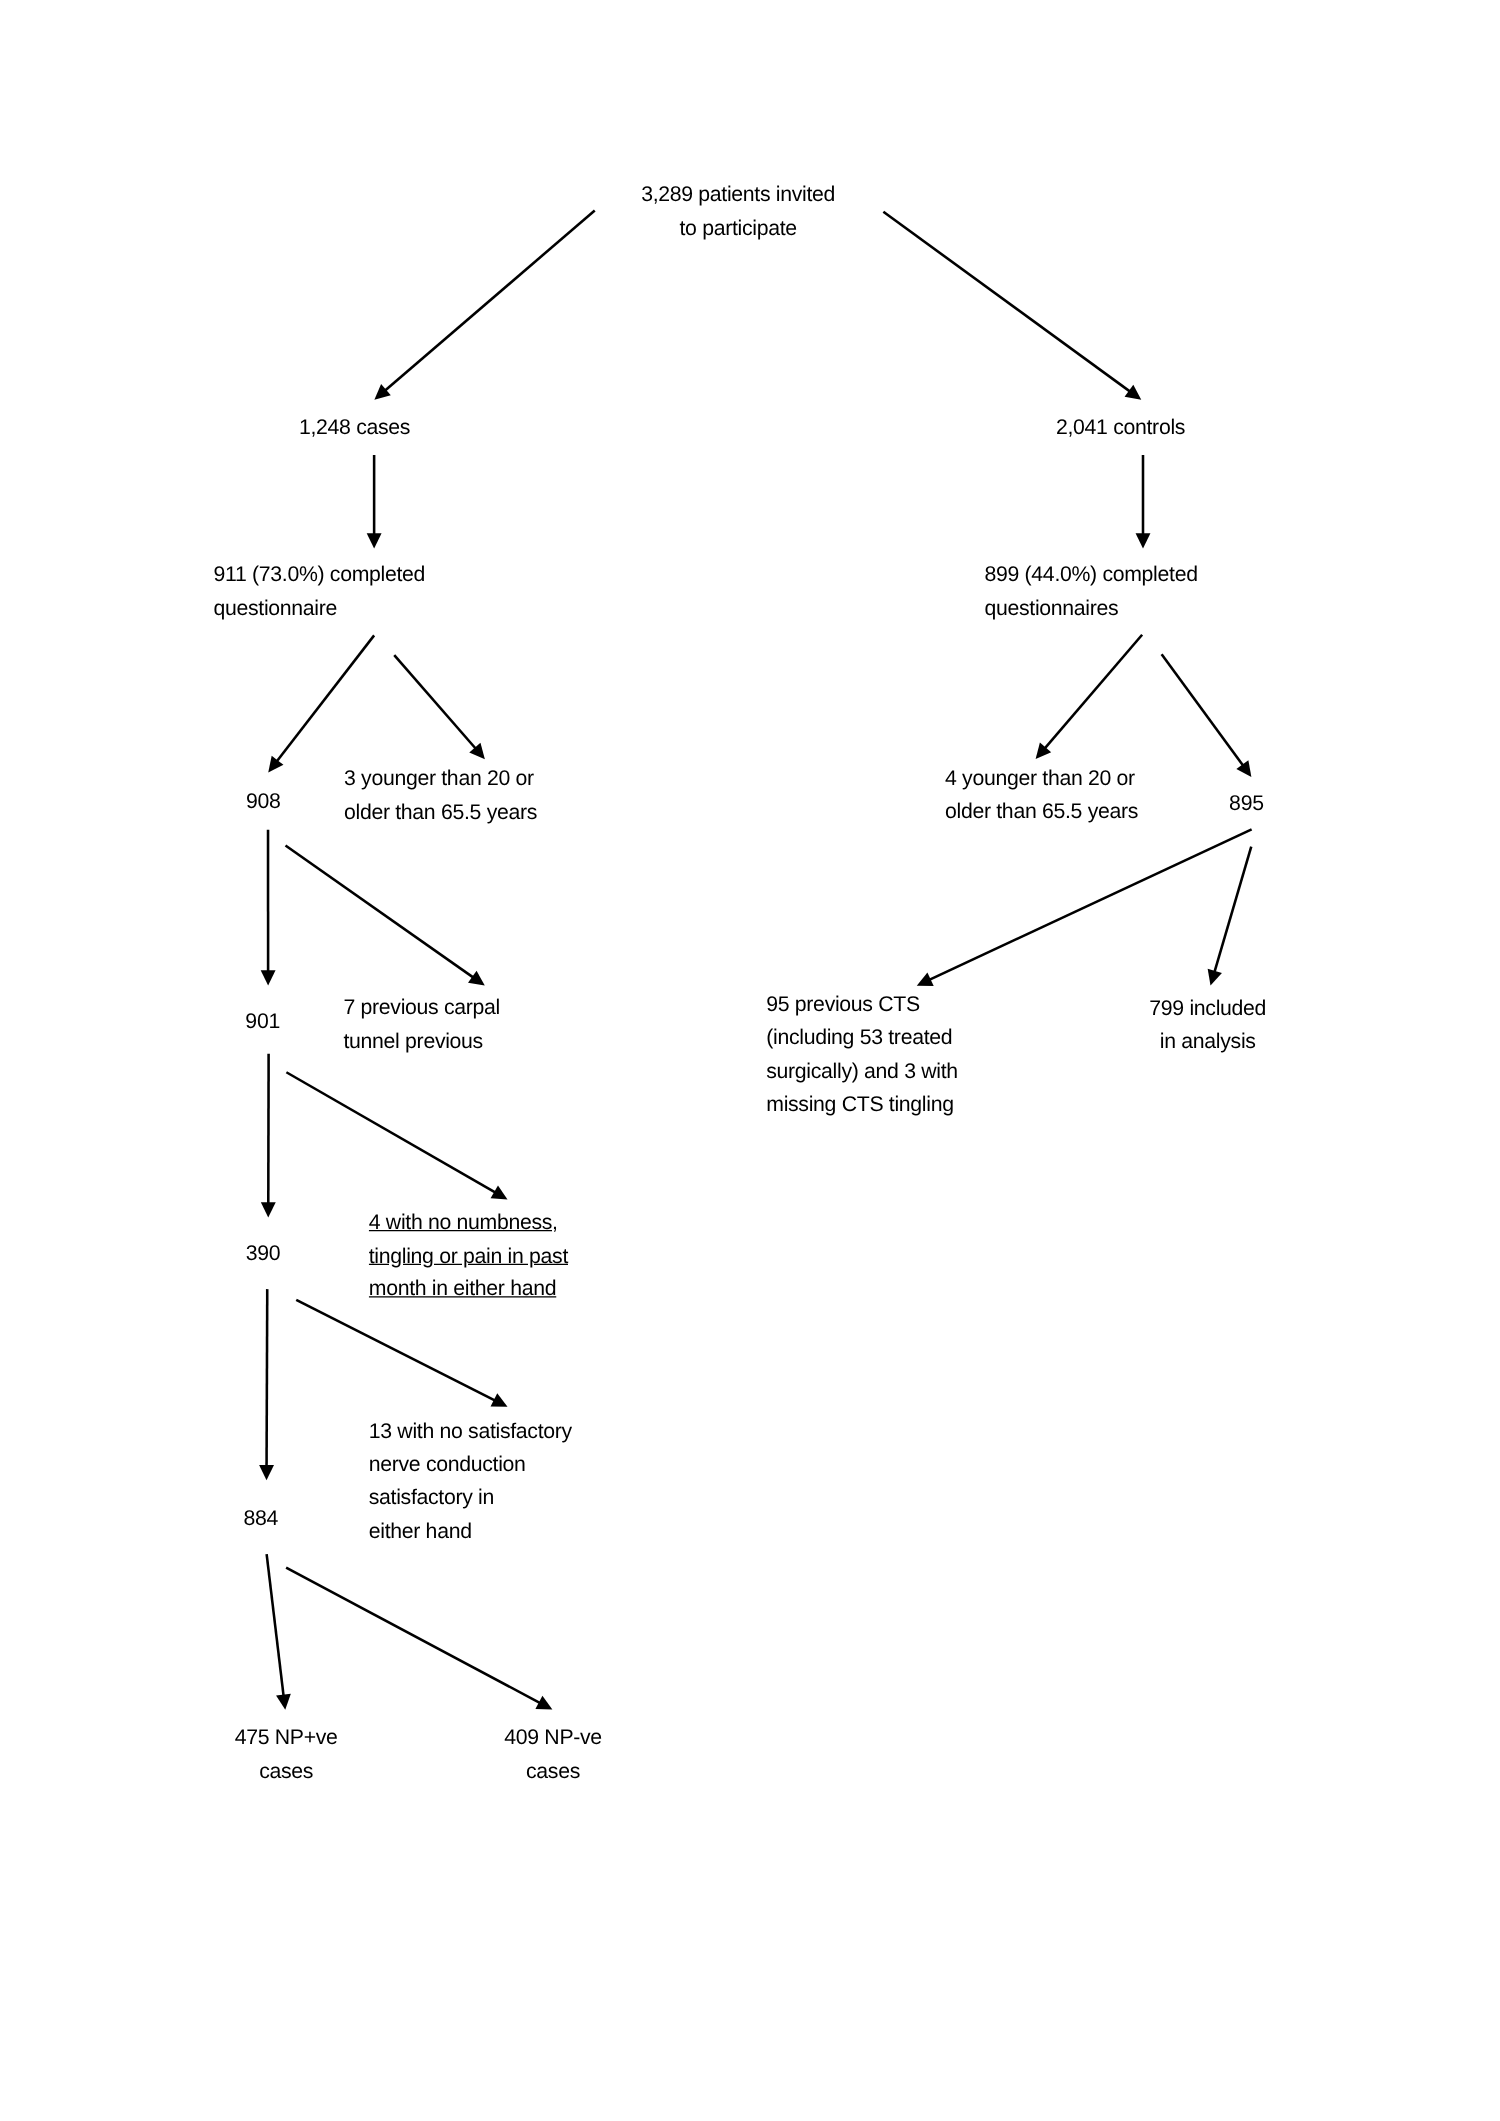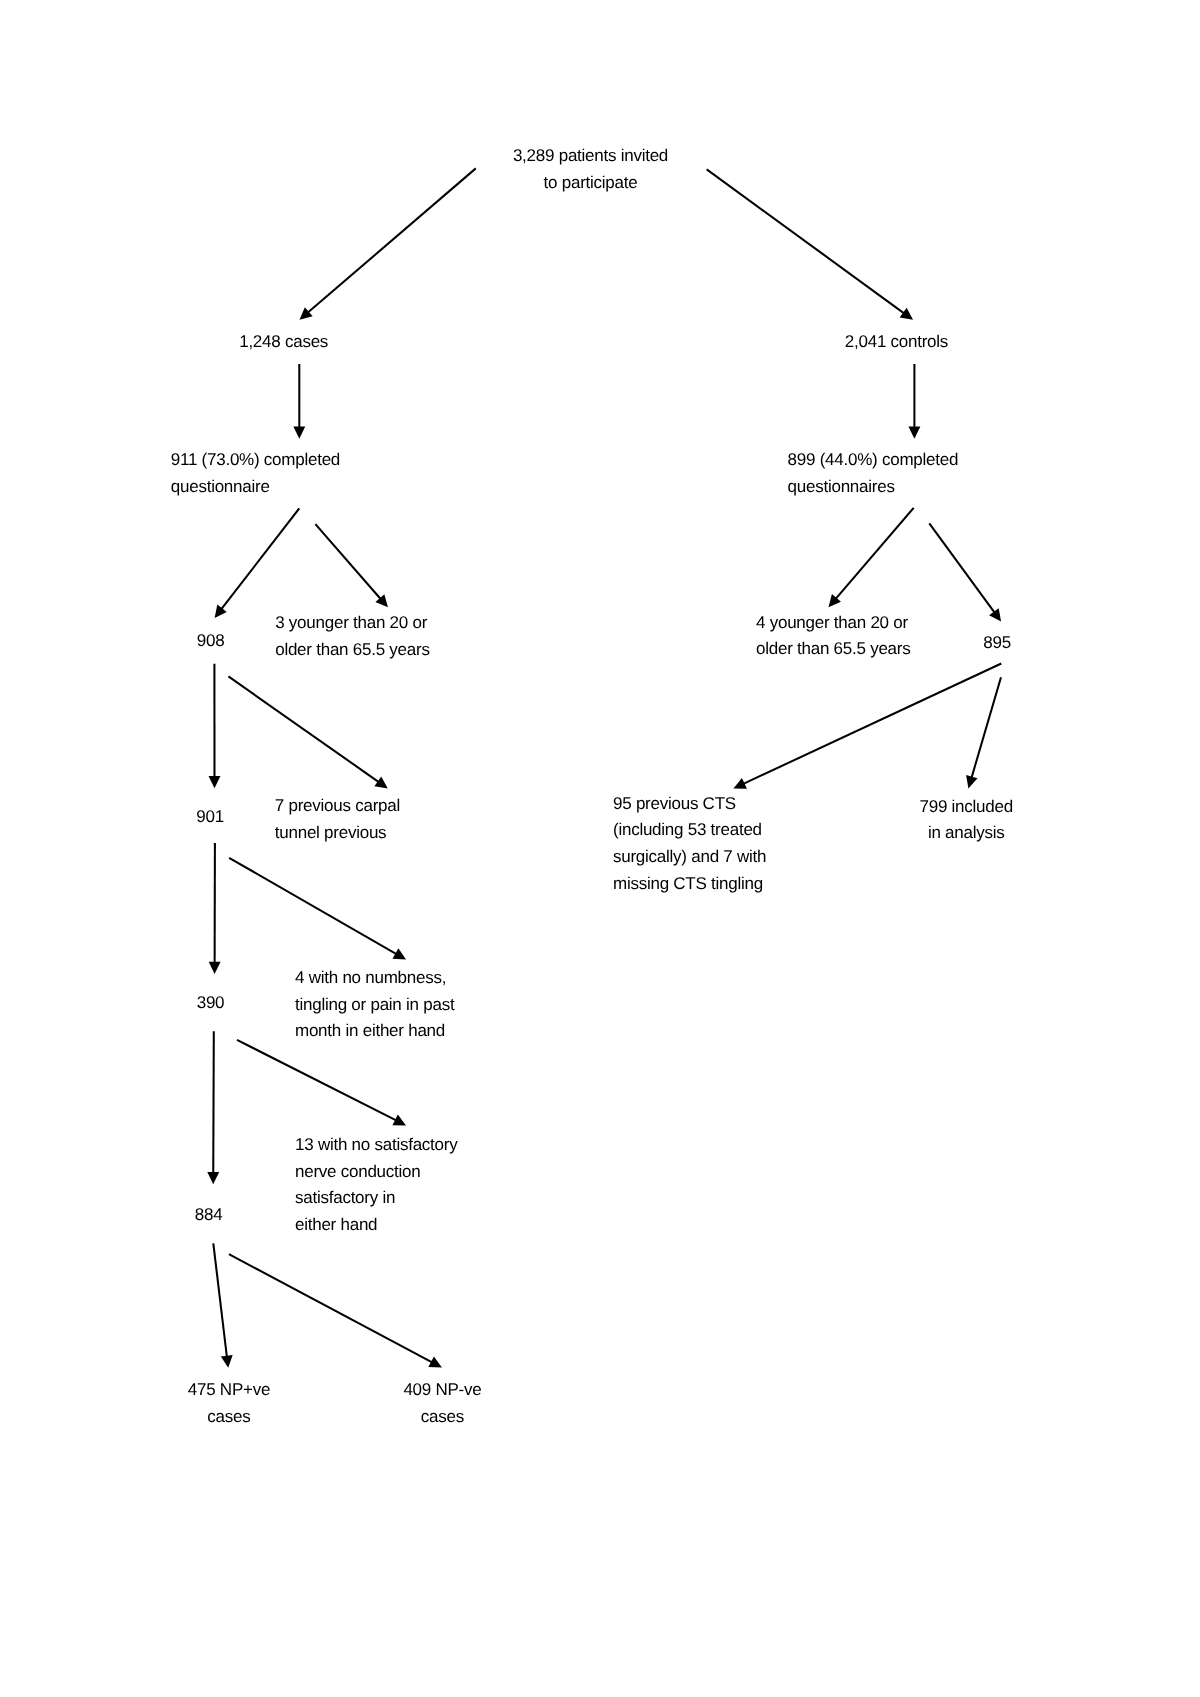--- a/index.html
+++ b/index.html
@@ -122,31 +122,31 @@
   <div class="node" style="left:196.8px;top:628.0px;"><span>908</span></div>
 
   <div class="node" style="left:275.2px;top:610.3px;"><span>3 younger than 20 or</span><br><span>older than 65.5 years</span></div>
 
   <div class="node" style="left:196.3px;top:803.7px;"><span>901</span></div>
 
   <div class="node" style="left:274.8px;top:793.2px;"><span>7 previous carpal</span><br><span>tunnel previous</span></div>
 
   <div class="node" style="left:196.7px;top:990.0px;"><span>390</span></div>
 
-  <div class="node" style="left:295.0px;top:964.8px;"><span>4 with no numbness,</span><br><span>tingling or pain in past</span><br><span>month in either hand</span></div>
+  <div class="node" style="left:295.0px;top:964.8px;text-decoration:underline;"><span>4 with no numbness,</span><br><span>tingling or pain in past</span><br><span>month in either hand</span></div>
 
   <div class="node" style="left:194.8px;top:1201.5px;"><span>884</span></div>
 
   <div class="node" style="left:295.0px;top:1131.9px;"><span>13 with no satisfactory</span><br><span>nerve conduction</span><br><span>satisfactory in</span><br><span>either hand</span></div>
 
   <div class="node ctr" style="left:173.7px;top:1376.8px;width:110.5px;"><span>475 NP+ve</span><br><span>cases</span></div>
 
   <div class="node ctr" style="left:389.7px;top:1376.8px;width:105.5px;"><span>409 NP-ve</span><br><span>cases</span></div>
 
   <div class="node" style="left:756px;top:609.7px;"><span>4 younger than 20 or</span><br><span>older than 65.5 years</span></div>
 
   <div class="node" style="left:983.3px;top:629.9px;"><span>895</span></div>
 
-  <div class="node" style="left:613.0px;top:790.6px;"><span>95 previous CTS</span><br><span>(including 53 treated</span><br><span>surgically) and 7 with</span><br><span>missing CTS tingling</span></div>
+  <div class="node" style="left:613.0px;top:790.6px;"><span>95 previous CTS</span><br><span>(including 53 treated</span><br><span>surgically) and 3 with</span><br><span>missing CTS tingling</span></div>
 
   <div class="node ctr" style="left:903.7px;top:793.7px;width:125.0px;"><span>799 included</span><br><span>in analysis</span></div>
 
 </div>
 
 </body></html>

